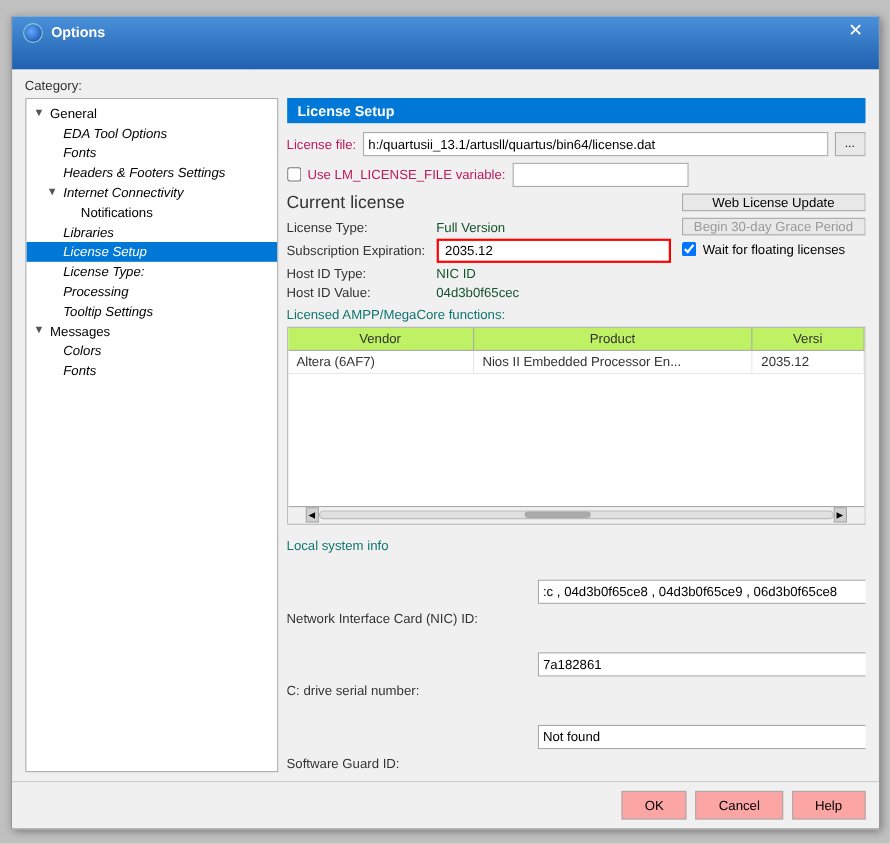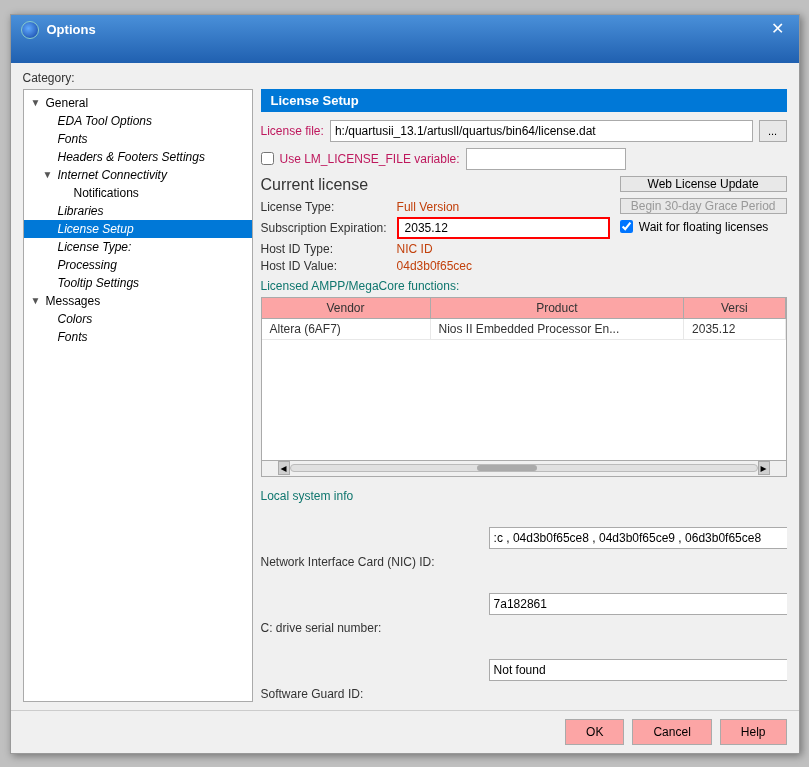--- a/index.html
+++ b/index.html
@@ -168,21 +168,21 @@
       display: grid;
       grid-template-columns: auto 1fr;
       gap: 3px 10px;
       align-items: center;
     }
     .info-key {
       color: #333;
       white-space: nowrap;
     }
     .info-val {
-      color: #c2410c;
+      color: #14532d;
     }
     .subscription-box {
       display: flex;
       align-items: center;
       border: 2px solid red;
       padding: 2px 6px;
       background: white;
       min-width: 100px;
     }
     .right-buttons {
@@ -209,21 +209,21 @@
       border: 1px solid #aaa;
       background: white;
       overflow: hidden;
       display: flex;
       flex-direction: column;
       min-height: 180px;
     }
     .table-header {
       display: grid;
       grid-template-columns: 1fr 1.5fr 0.6fr;
-      background: #fca5a5;
+      background: #bef264;
       border-bottom: 1px solid #aaa;
     }
     .th {
       padding: 3px 8px;
       border-right: 1px solid #aaa;
       font-weight: normal;
       color: #333;
       text-align: center;
     }
     .table-body {

